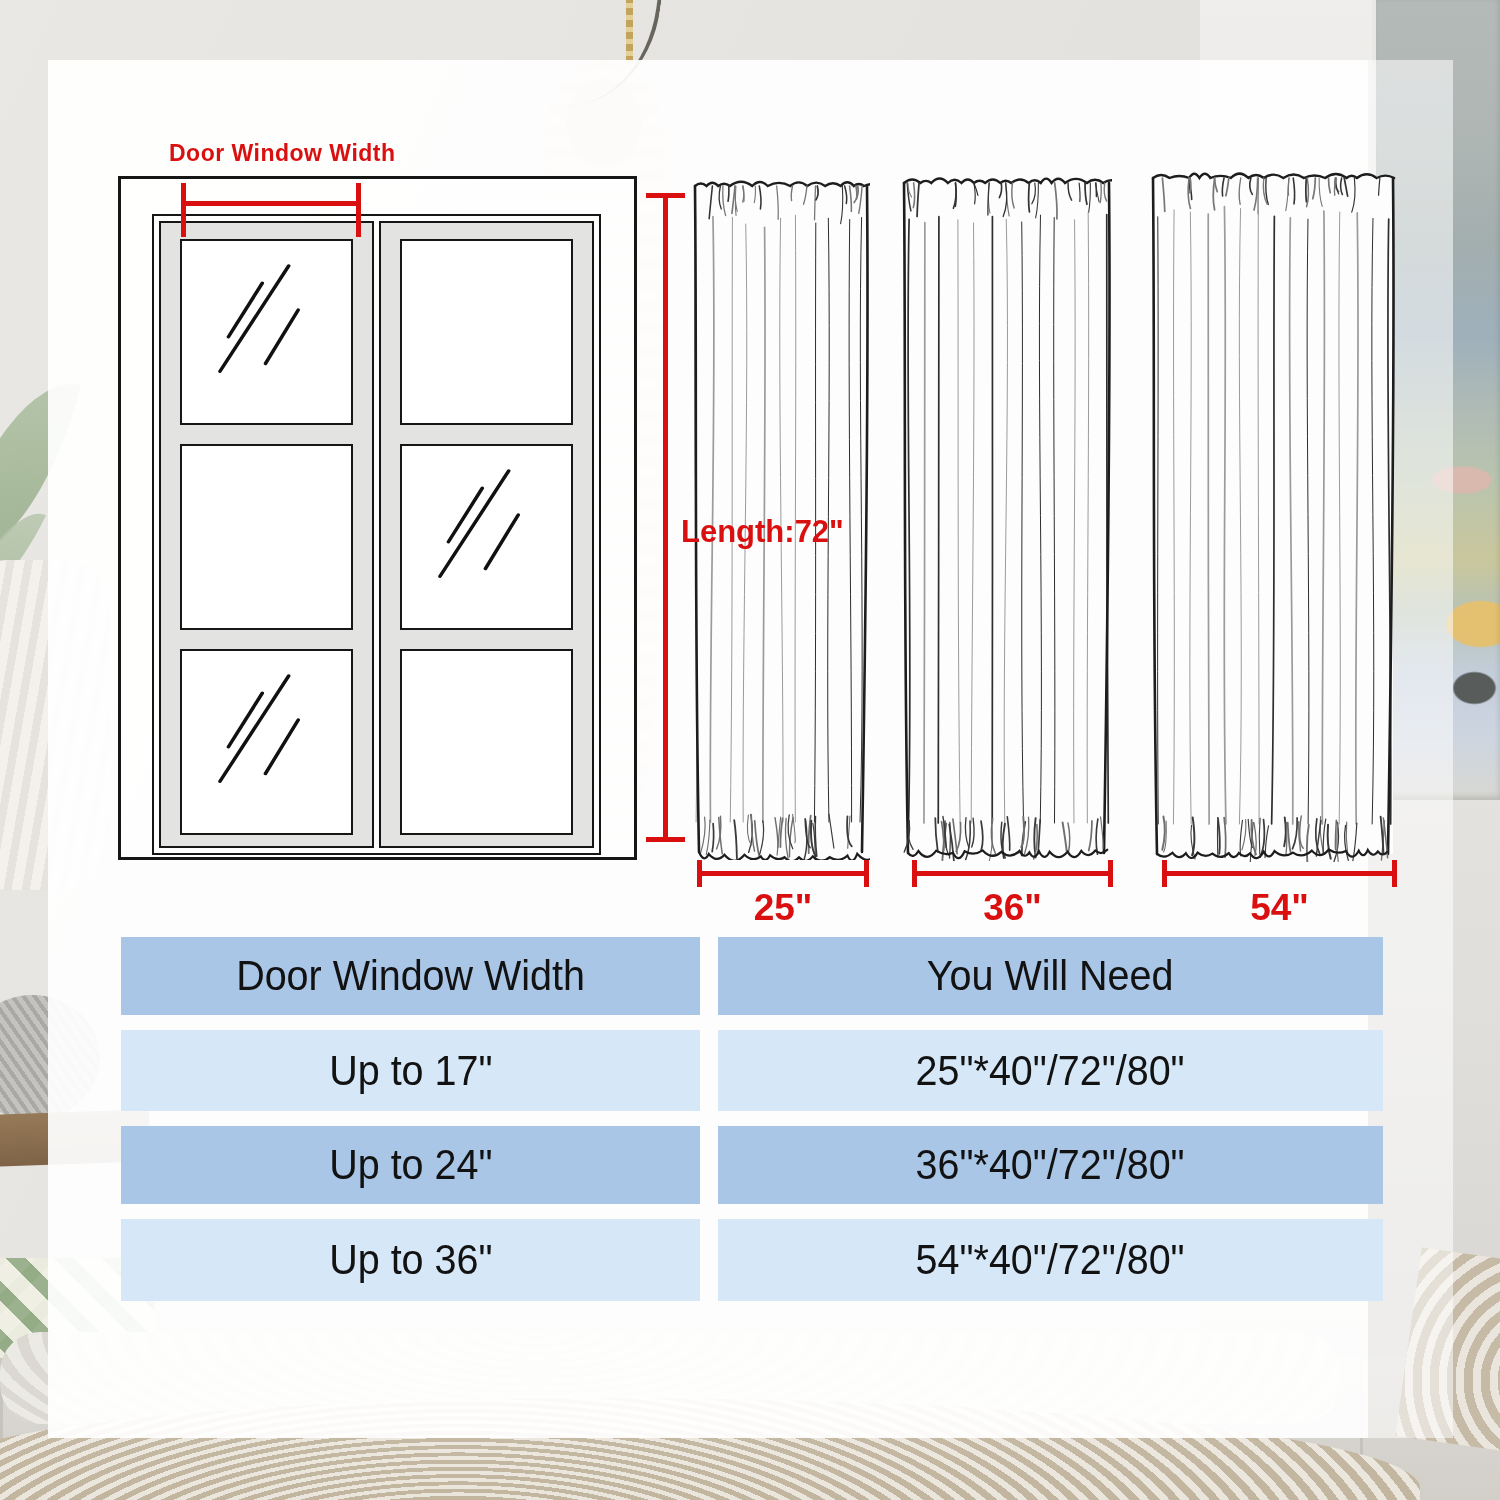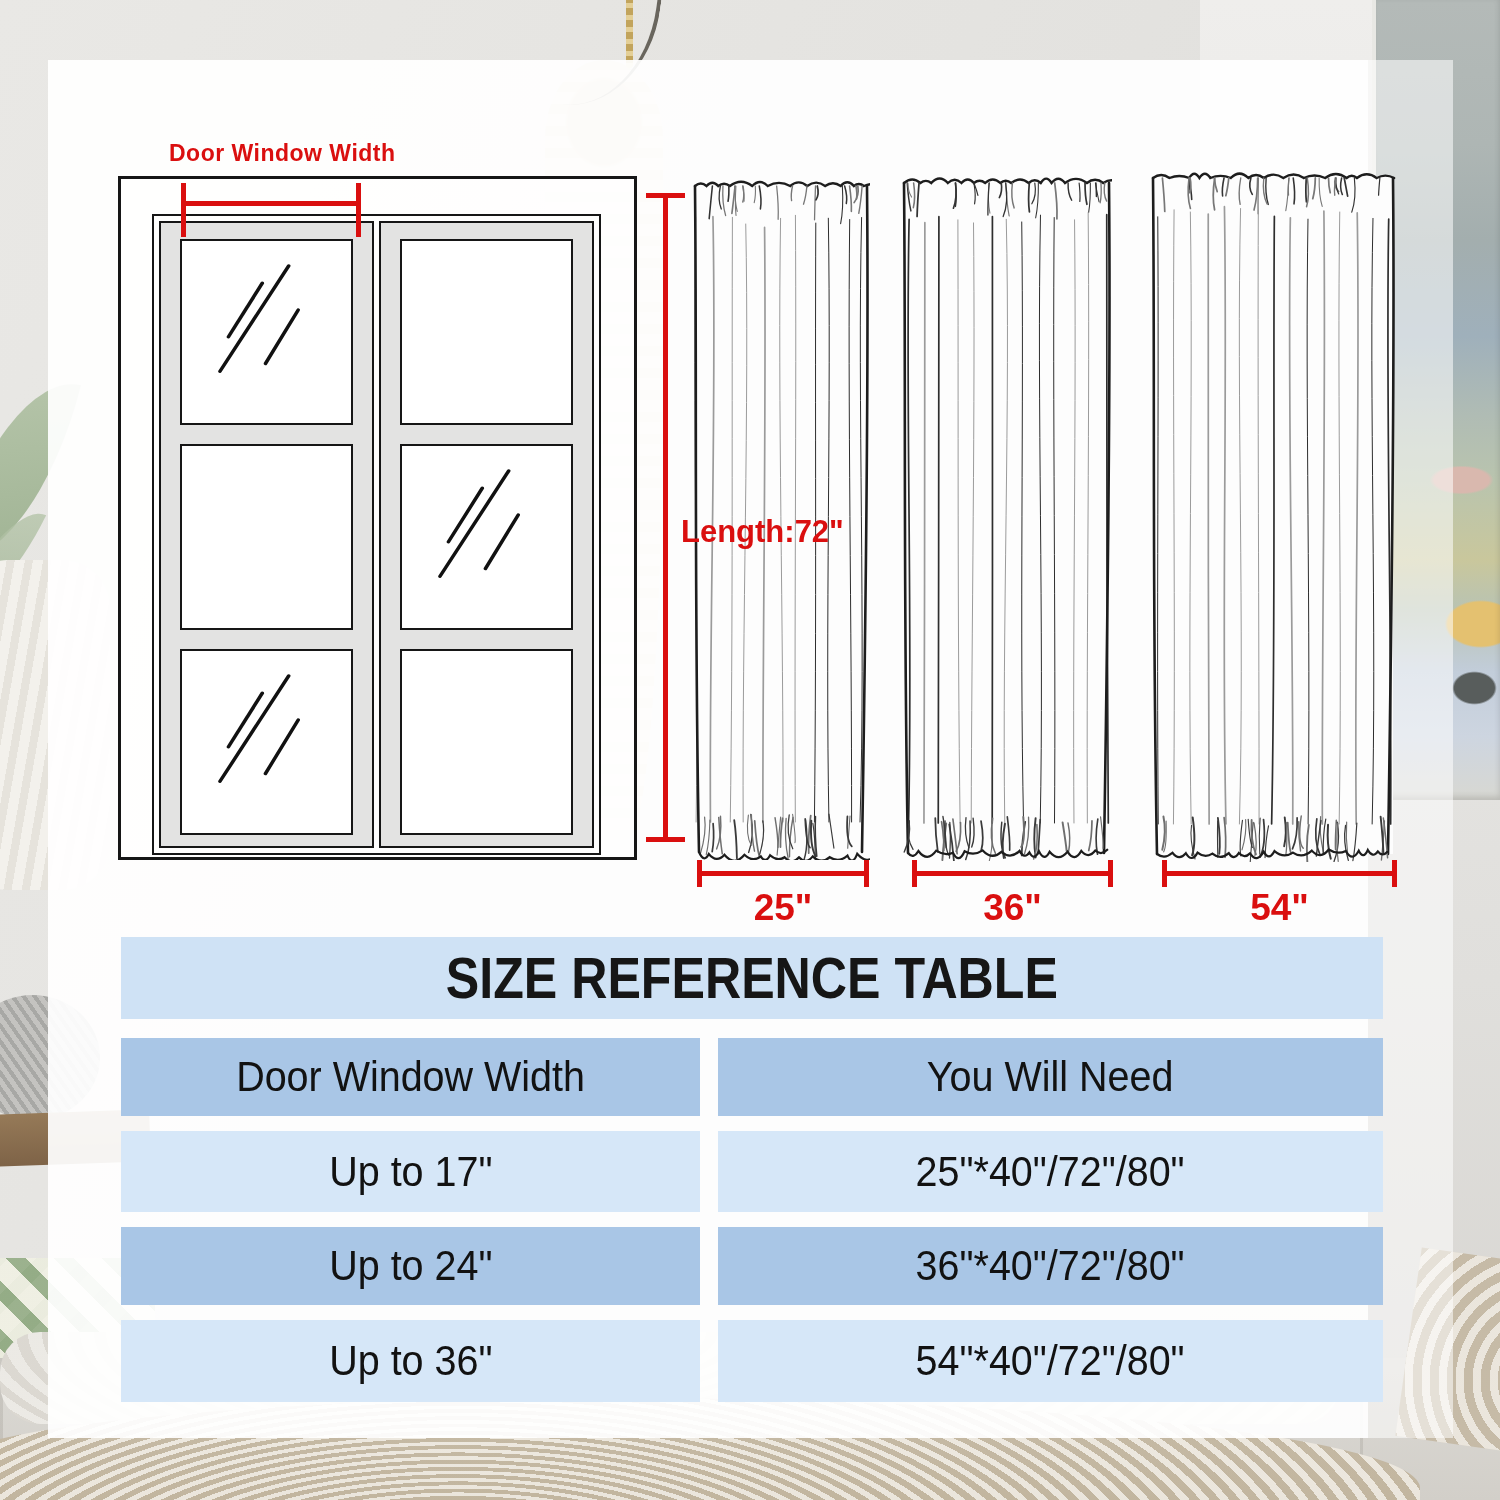--- a/index.html
+++ b/index.html
@@ -432,23 +432,20 @@
     <div class="abs hbracket wbracket-3">
         <div class="tick l"></div>
         <div class="hline"></div>
         <div class="tick r"></div>
       </div>
     <div class="abs red-text wlabel wlabel-1">25"</div>
     <div class="abs red-text wlabel wlabel-2">36"</div>
     <div class="abs red-text wlabel wlabel-3">54"</div>
 
     <div class="abs size-table">
-      <div class="t-banner">
-        <span class="cond">SIZE REFERENCE TABLE</span>
-      </div>
       <div class="t-row t-head-row">
         <div class="t-cell t-c1 t-head">
           <span class="cond">Door Window Width</span>
         </div>
         <div class="t-cell t-c2 t-head">
           <span class="cond">You Will Need</span>
         </div>
       </div>
       <div class="t-row t-r1">
         <div class="t-cell t-c1">

